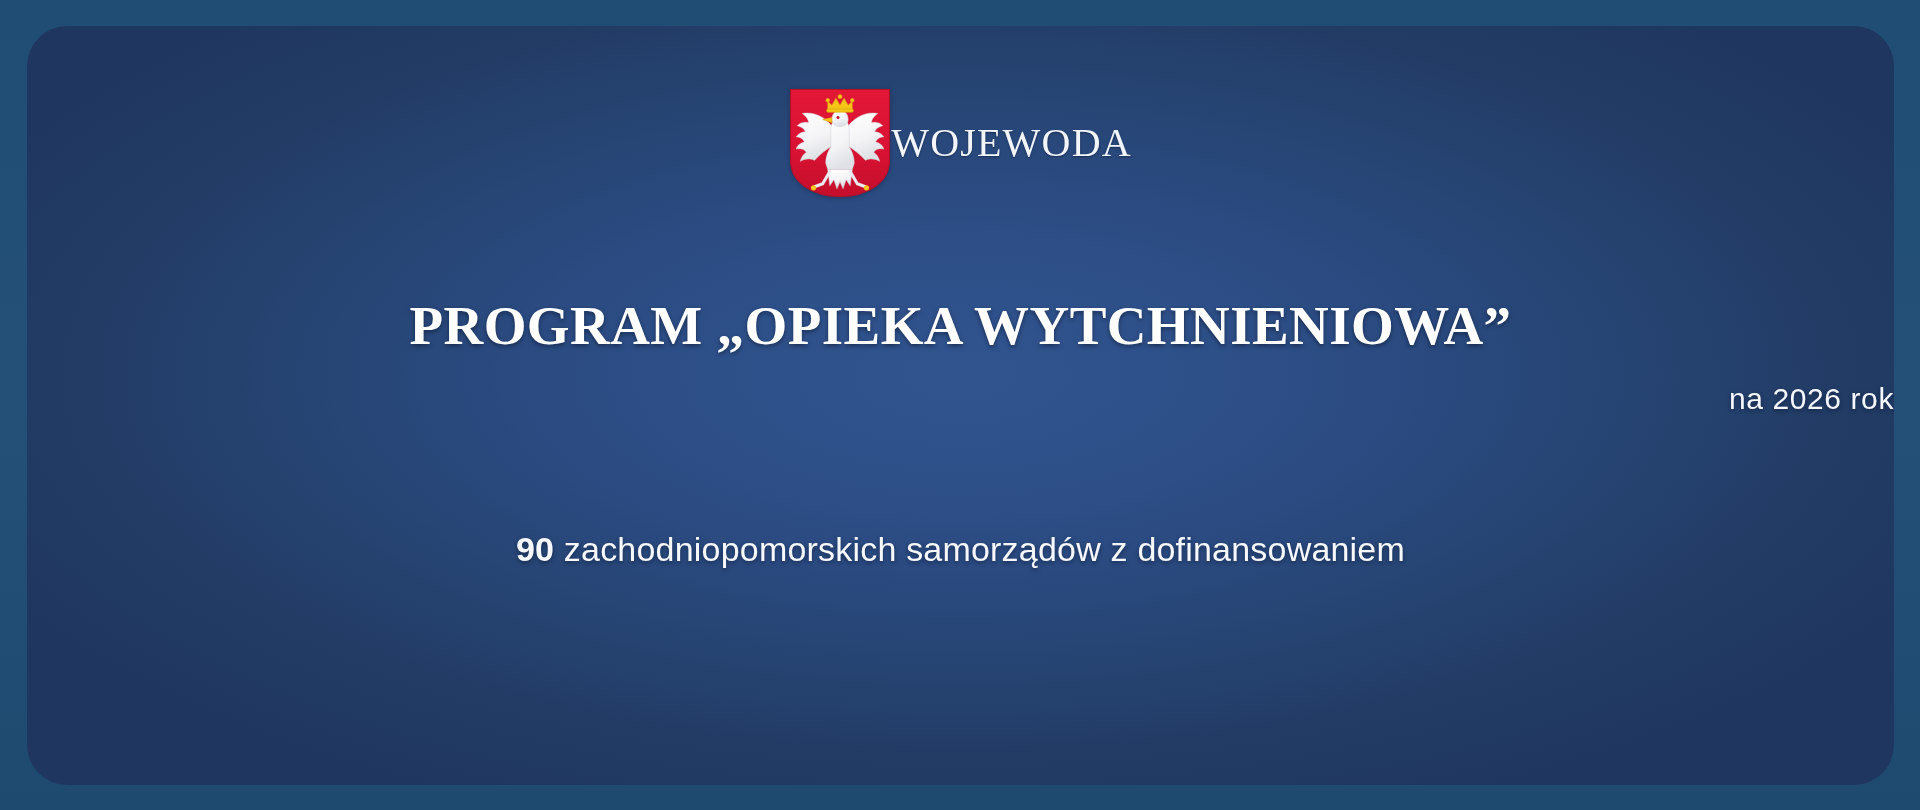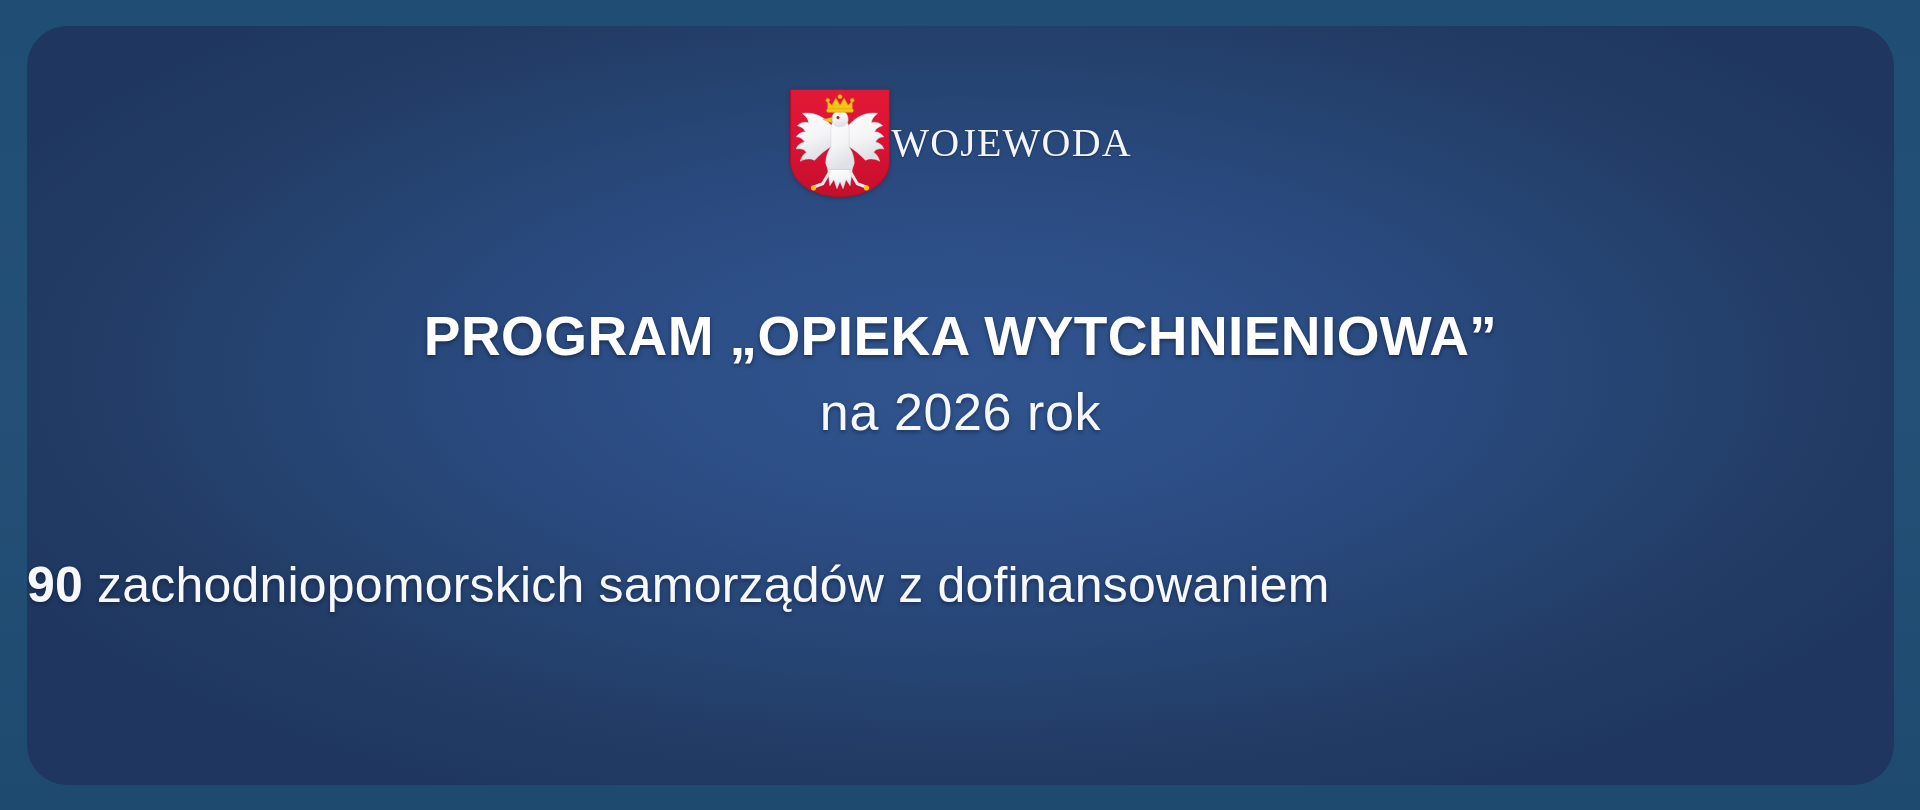--- a/index.html
+++ b/index.html
@@ -69,56 +69,57 @@
     line-height: 1.16;
     letter-spacing: 1.2px;
     text-shadow: 0 1px 2px rgba(8,16,34,.45);
     white-space: nowrap;
   }
   #authority-name .auth-line { display: block; }
 
   
   #program-title {
     position: absolute;
-    top: 278px;
+    top: 268px;
     left: 0;
     width: 100%;
     text-align: center;
     color: #ffffff;
     font-size: 55px;
     font-weight: 700;
     letter-spacing: .4px;
     text-shadow: 0 2px 4px rgba(6,14,30,.5);
     white-space: nowrap;
+    font-family: Liberation Serif, serif;
   }
 
   
   #program-year {
     position: absolute;
     top: 356px;
     left: 0;
     width: 100%;
-    text-align: center;
+    text-align: right;
     color: #f4f7fc;
-    font-size: 52px;
+    font-size: 30px;
     font-weight: 400;
     letter-spacing: .6px;
     text-shadow: 0 2px 4px rgba(6,14,30,.45);
     white-space: nowrap;
   }
 
   
   #summary-block {
     position: absolute;
-    top: 524px;
-    left: 0;
-    width: 100%;
-    text-align: left;
+    top: 499px;
+    left: 0;
+    width: 100%;
+    text-align: center;
     color: #f6f8fc;
-    font-size: 50px;
+    font-size: 34px;
     font-weight: 400;
     line-height: 1.42;
     letter-spacing: .2px;
     text-shadow: 0 2px 4px rgba(6,14,30,.45);
     white-space: nowrap;
   }
   #summary-block .summary-line { display: block; }
   #summary-block .count-highlight { font-weight: 700; }
 </style>
 </head>

